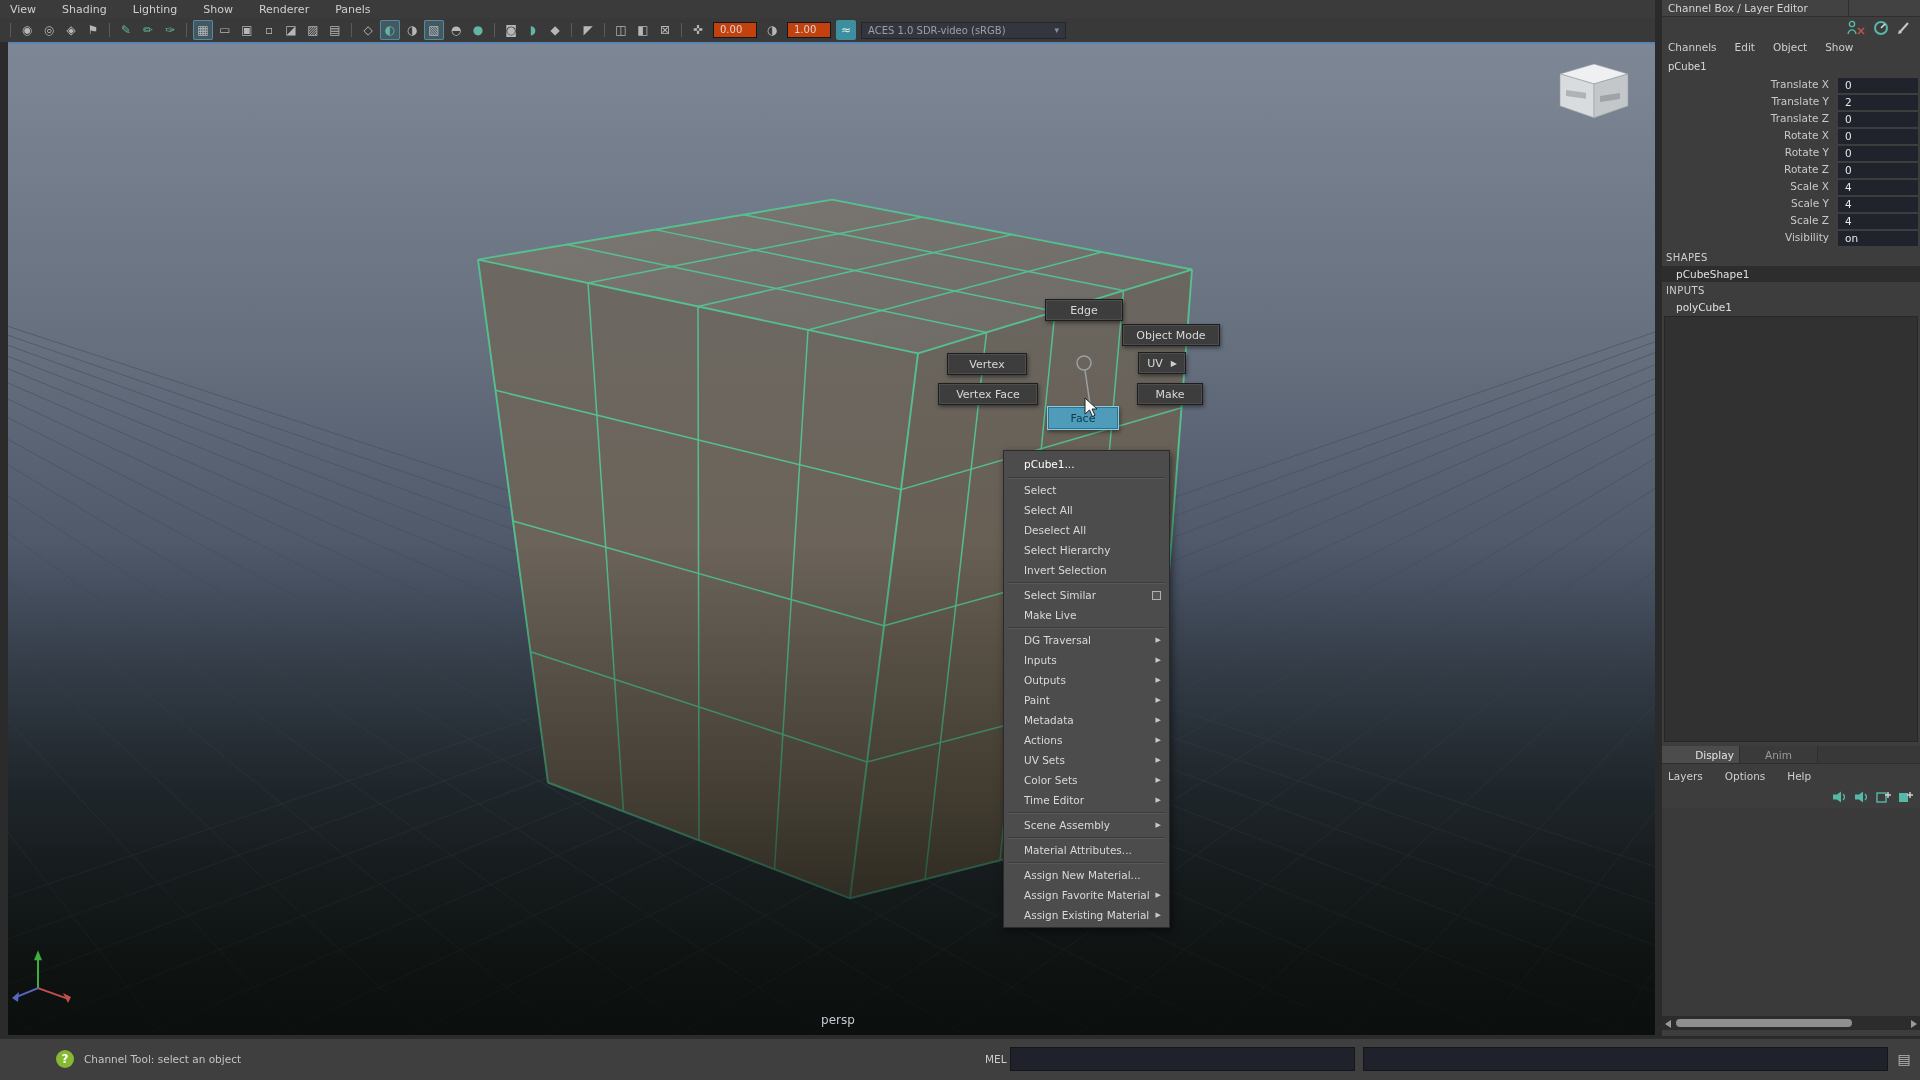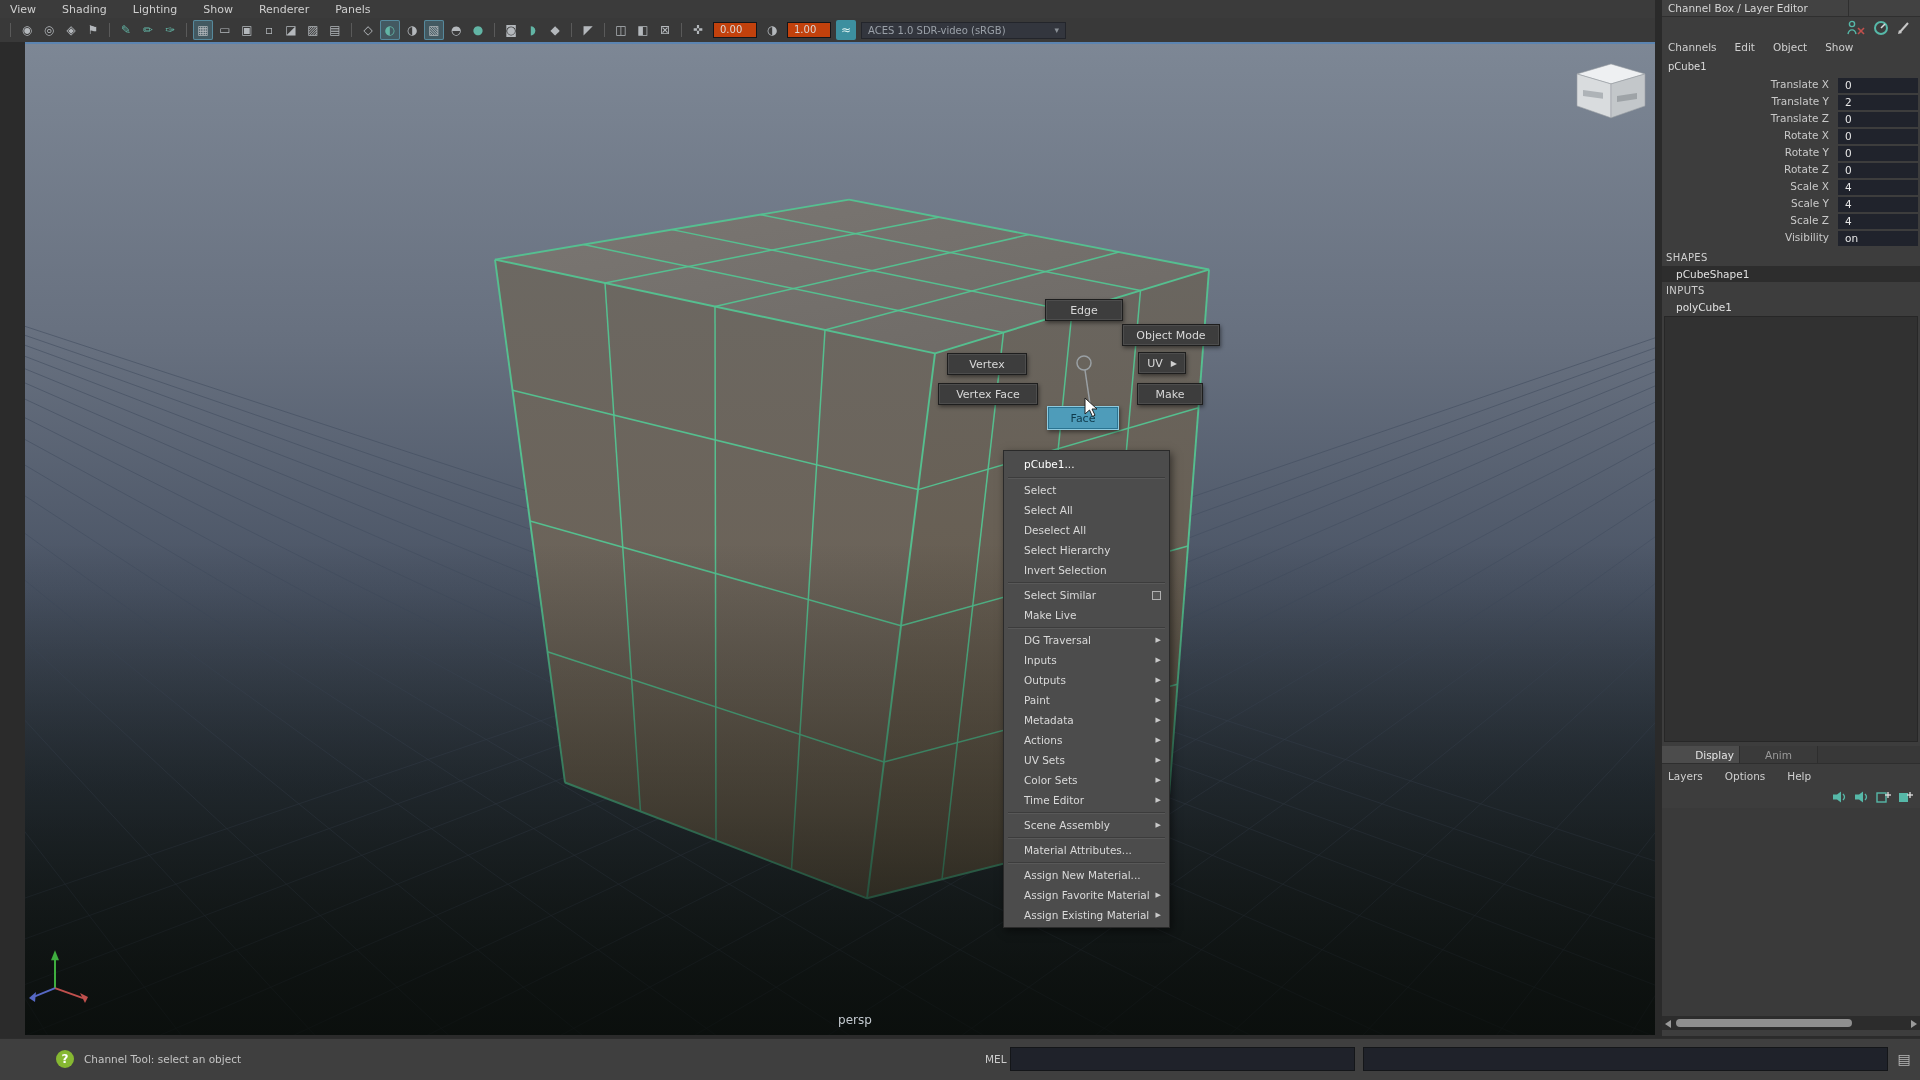--- a/index.html
+++ b/index.html
@@ -22,21 +22,21 @@
   .tb-sep { width:9px; height:16px; position:relative; }
   .tb-sep::after { content:""; position:absolute; left:4px; top:1px; width:1px; height:14px; background:#5a5a5a; }
   .tb-field { width:44px; height:16px; background:#c2410c; border:1px solid #141619;
     color:#d8d8d8; font-size:10px; line-height:14px; padding-left:6px; margin:0 3px; }
   .tb-dd { width:205px; height:17px; background:#33363e; border:1px solid #23252b; margin-left:3px;
     color:#9aa0a8; font-size:10px; display:flex; align-items:center; padding:0 6px; }
   .tb-dd .dd-caret { margin-left:auto; color:#8a9096; font-size:9px; }
 
   
   #viewport { left:8px; top:42px; width:1647px; height:993px; background:#5eead4;
-    border-top:2px solid #5b84b1;margin-left:17px; }
+    border-top:2px solid #5b84b1; }
   #scene { display:block; width:100%; height:100%; }
 
   
   .mm-btn { position:absolute; height:22px; background:#3d3d3d; border:1px solid #1e1e1e;
     box-shadow:0 0 0 1px #4d4d4d inset, 1px 2px 4px rgba(0,0,0,.45);
     color:#d8d8d8; font-size:11px; display:flex; align-items:center; justify-content:center; }
   .mm-btn.selected { background:#4e9cba; border-color:#8fcade; box-shadow:0 0 0 1px #2a7391 inset, 1px 2px 4px rgba(0,0,0,.45);
     color:#0f3a4c; }
   .mm-btn .mm-arrow { font-size:8px; margin-left:8px; color:#cfcfcf; }
 

